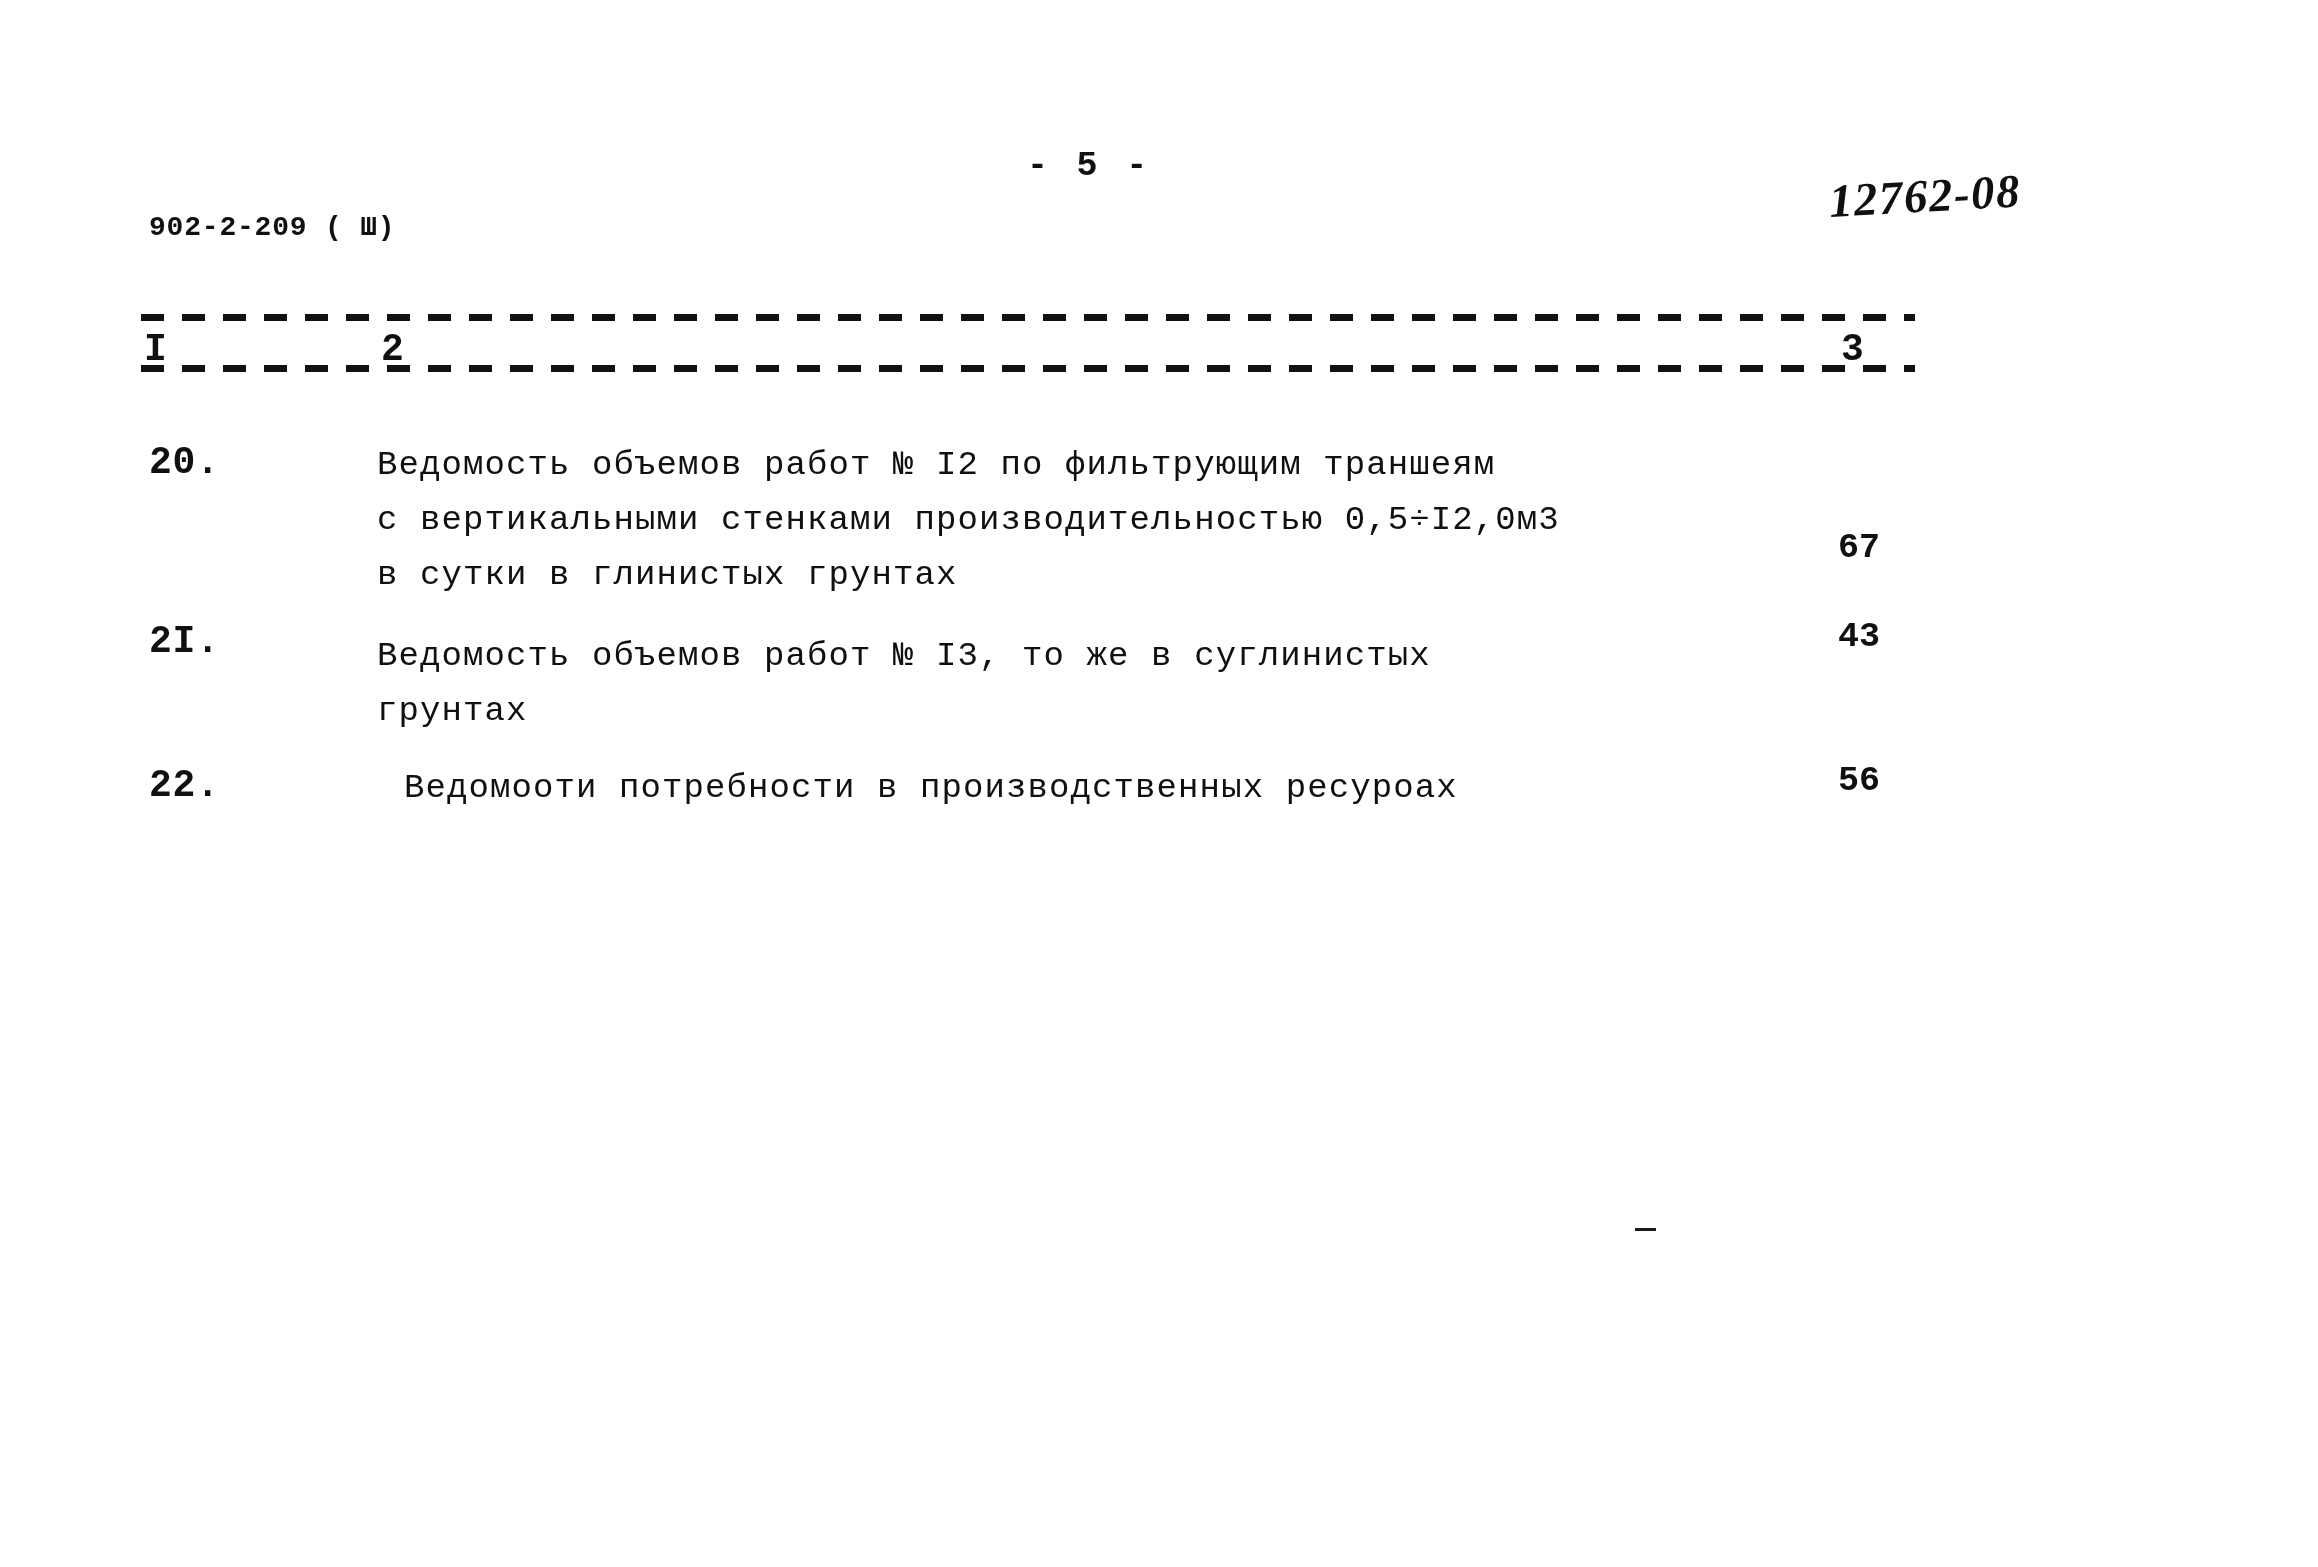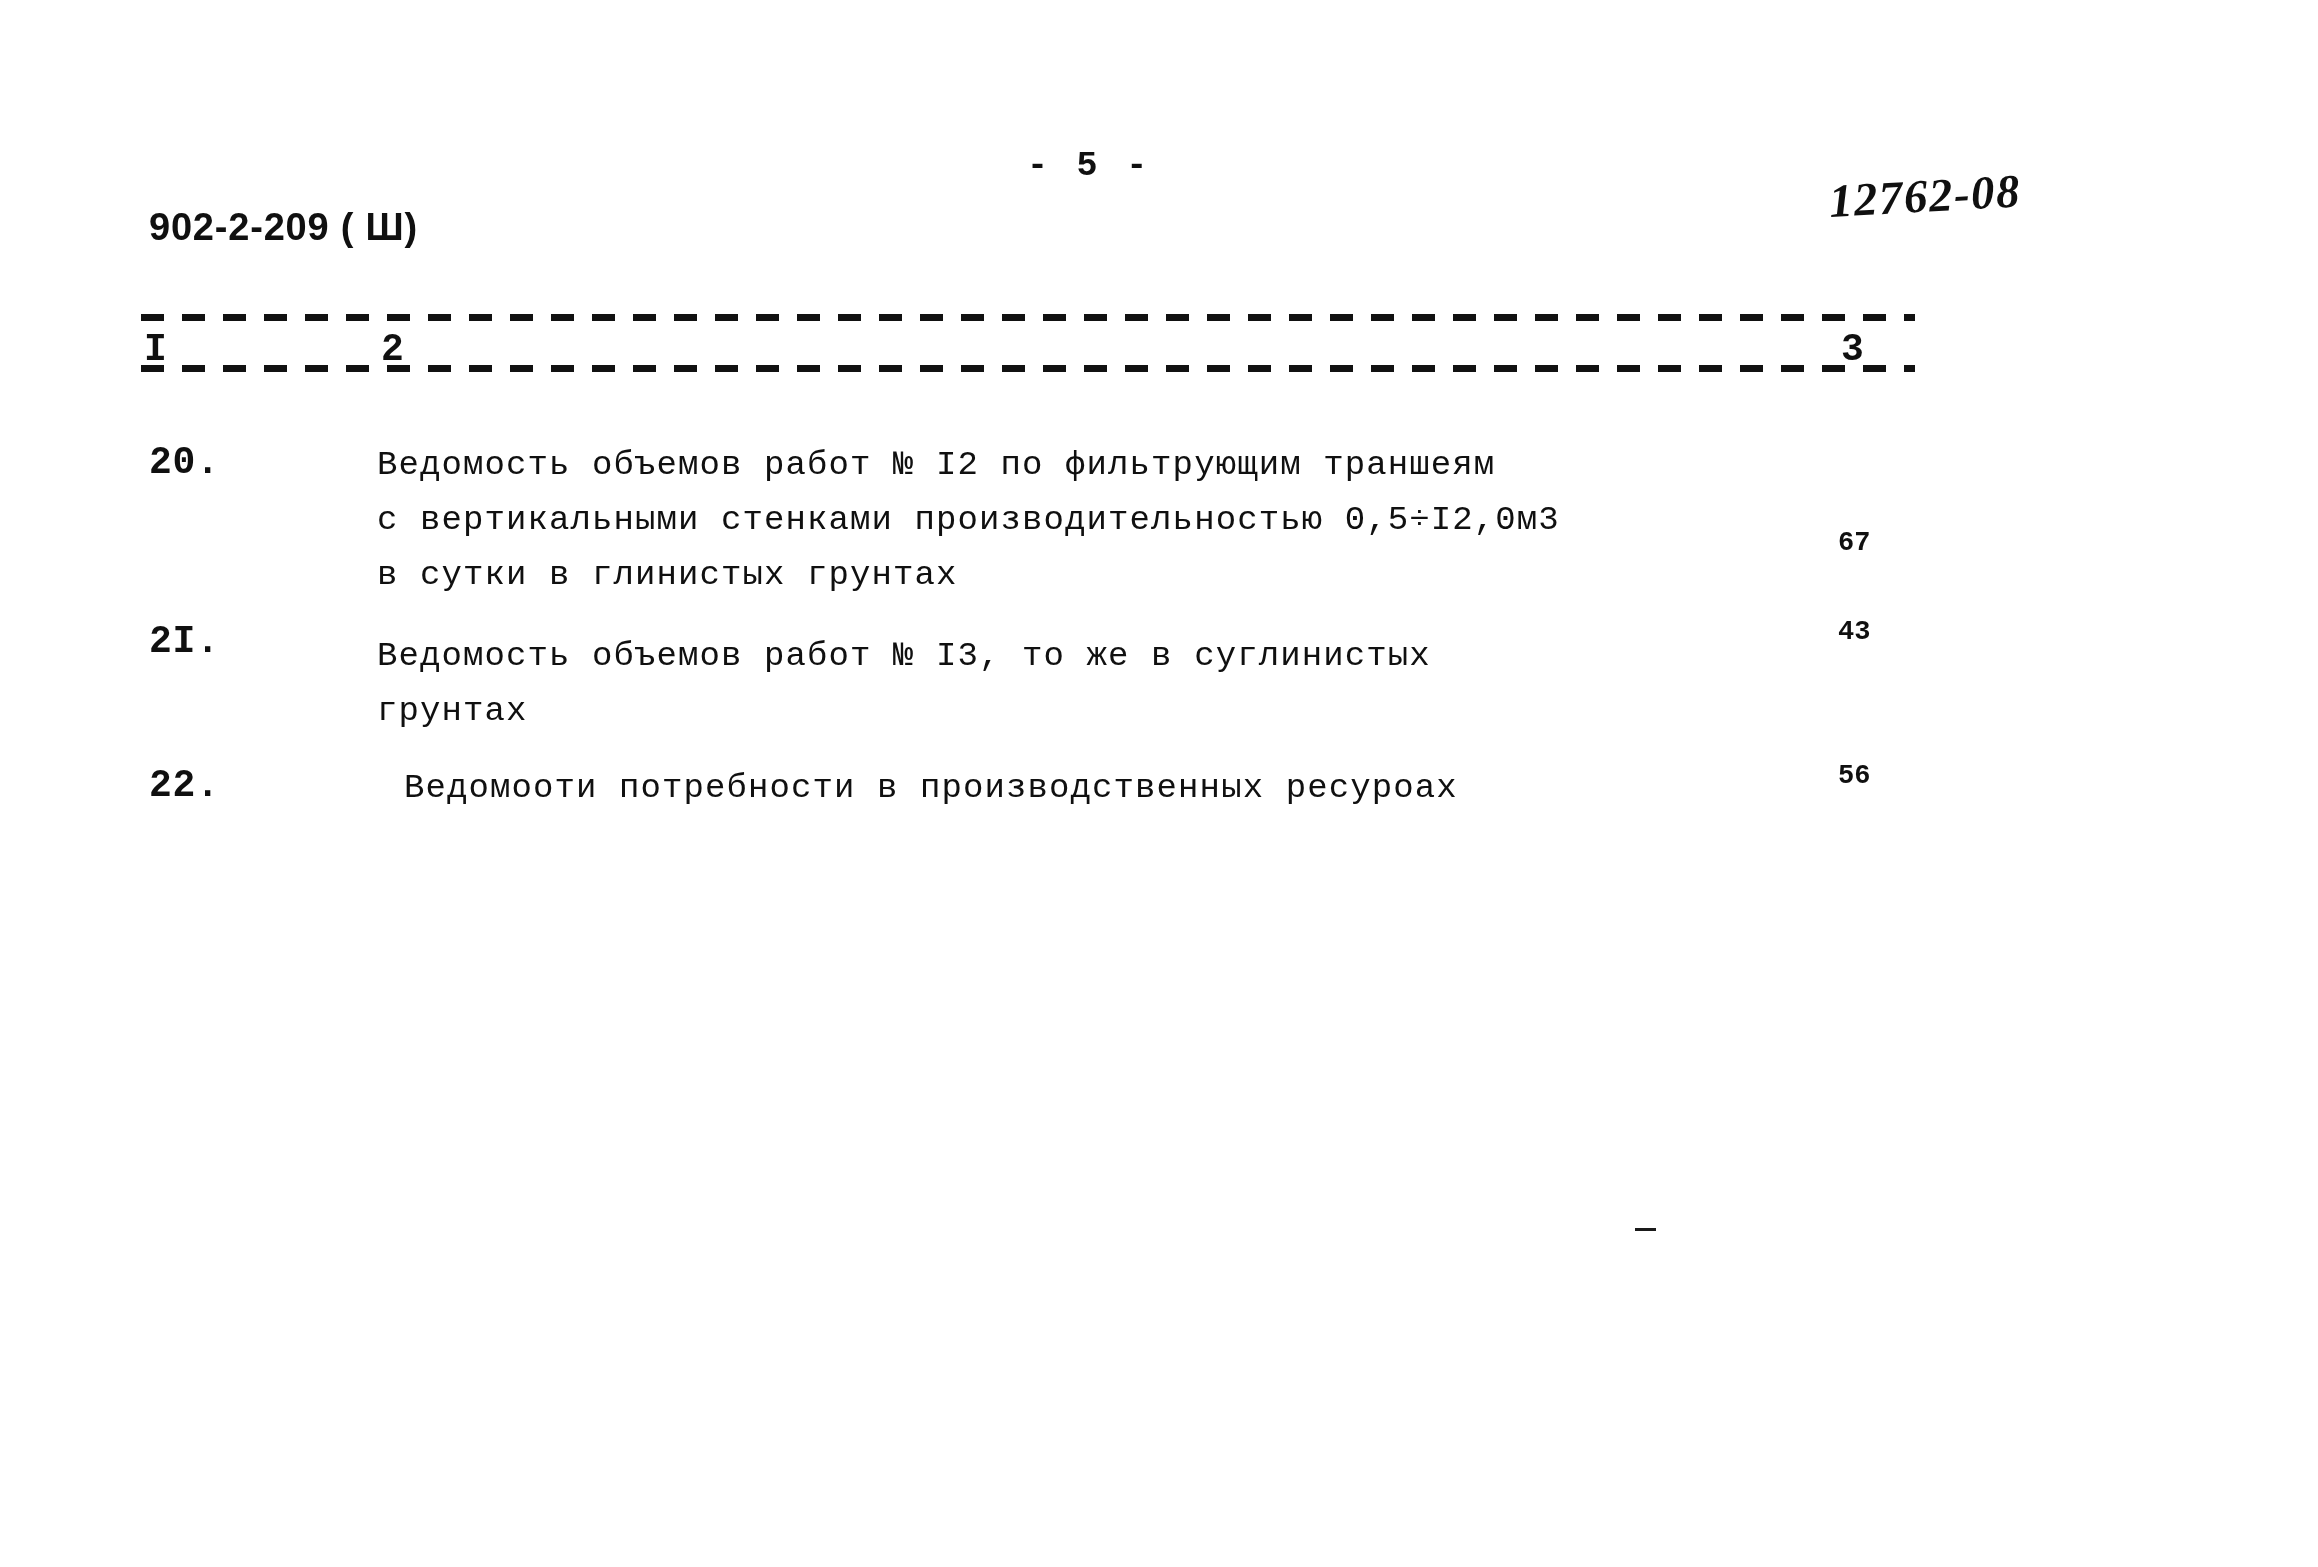--- a/index.html
+++ b/index.html
@@ -20,25 +20,25 @@
     height: 1568px;
     background: #ffffff;
     overflow: hidden;
   }
 
   
 
   .doc-code {
     position: absolute;
     left: 149px;
-    top: 206px;
-    font-size: 38px;
+    top: 212px;
+    font-size: 28px;
     letter-spacing: 0.8px;
     font-weight: 700;
-    font-family: Liberation Sans, sans-serif;
+    font-family: Liberation Mono, monospace;
     white-space: nowrap;
   }
 
   .page-number {
     position: absolute;
     left: 1027px;
     top: 146px;
     font-size: 35px;
     font-weight: 700;
     letter-spacing: 3.8px;
@@ -116,21 +116,21 @@
     font-size: 34px;
     font-family: "Liberation Mono", "DejaVu Sans Mono", monospace;
     letter-spacing: 1.1px;
     line-height: 55px;
     white-space: pre-line;
   }
 
   .row-page {
     position: absolute;
     left: 1838px;
-    font-size: 27px;
+    font-size: 35px;
     font-weight: 700;
     font-family: "Liberation Mono", "DejaVu Sans Mono", monospace;
     white-space: nowrap;
   }
 
   
   .row-20 .row-num   { top: 441px; }
   .row-20 .row-title { top: 438px; }
   .row-20 .row-page  { top: 528px; }
 

